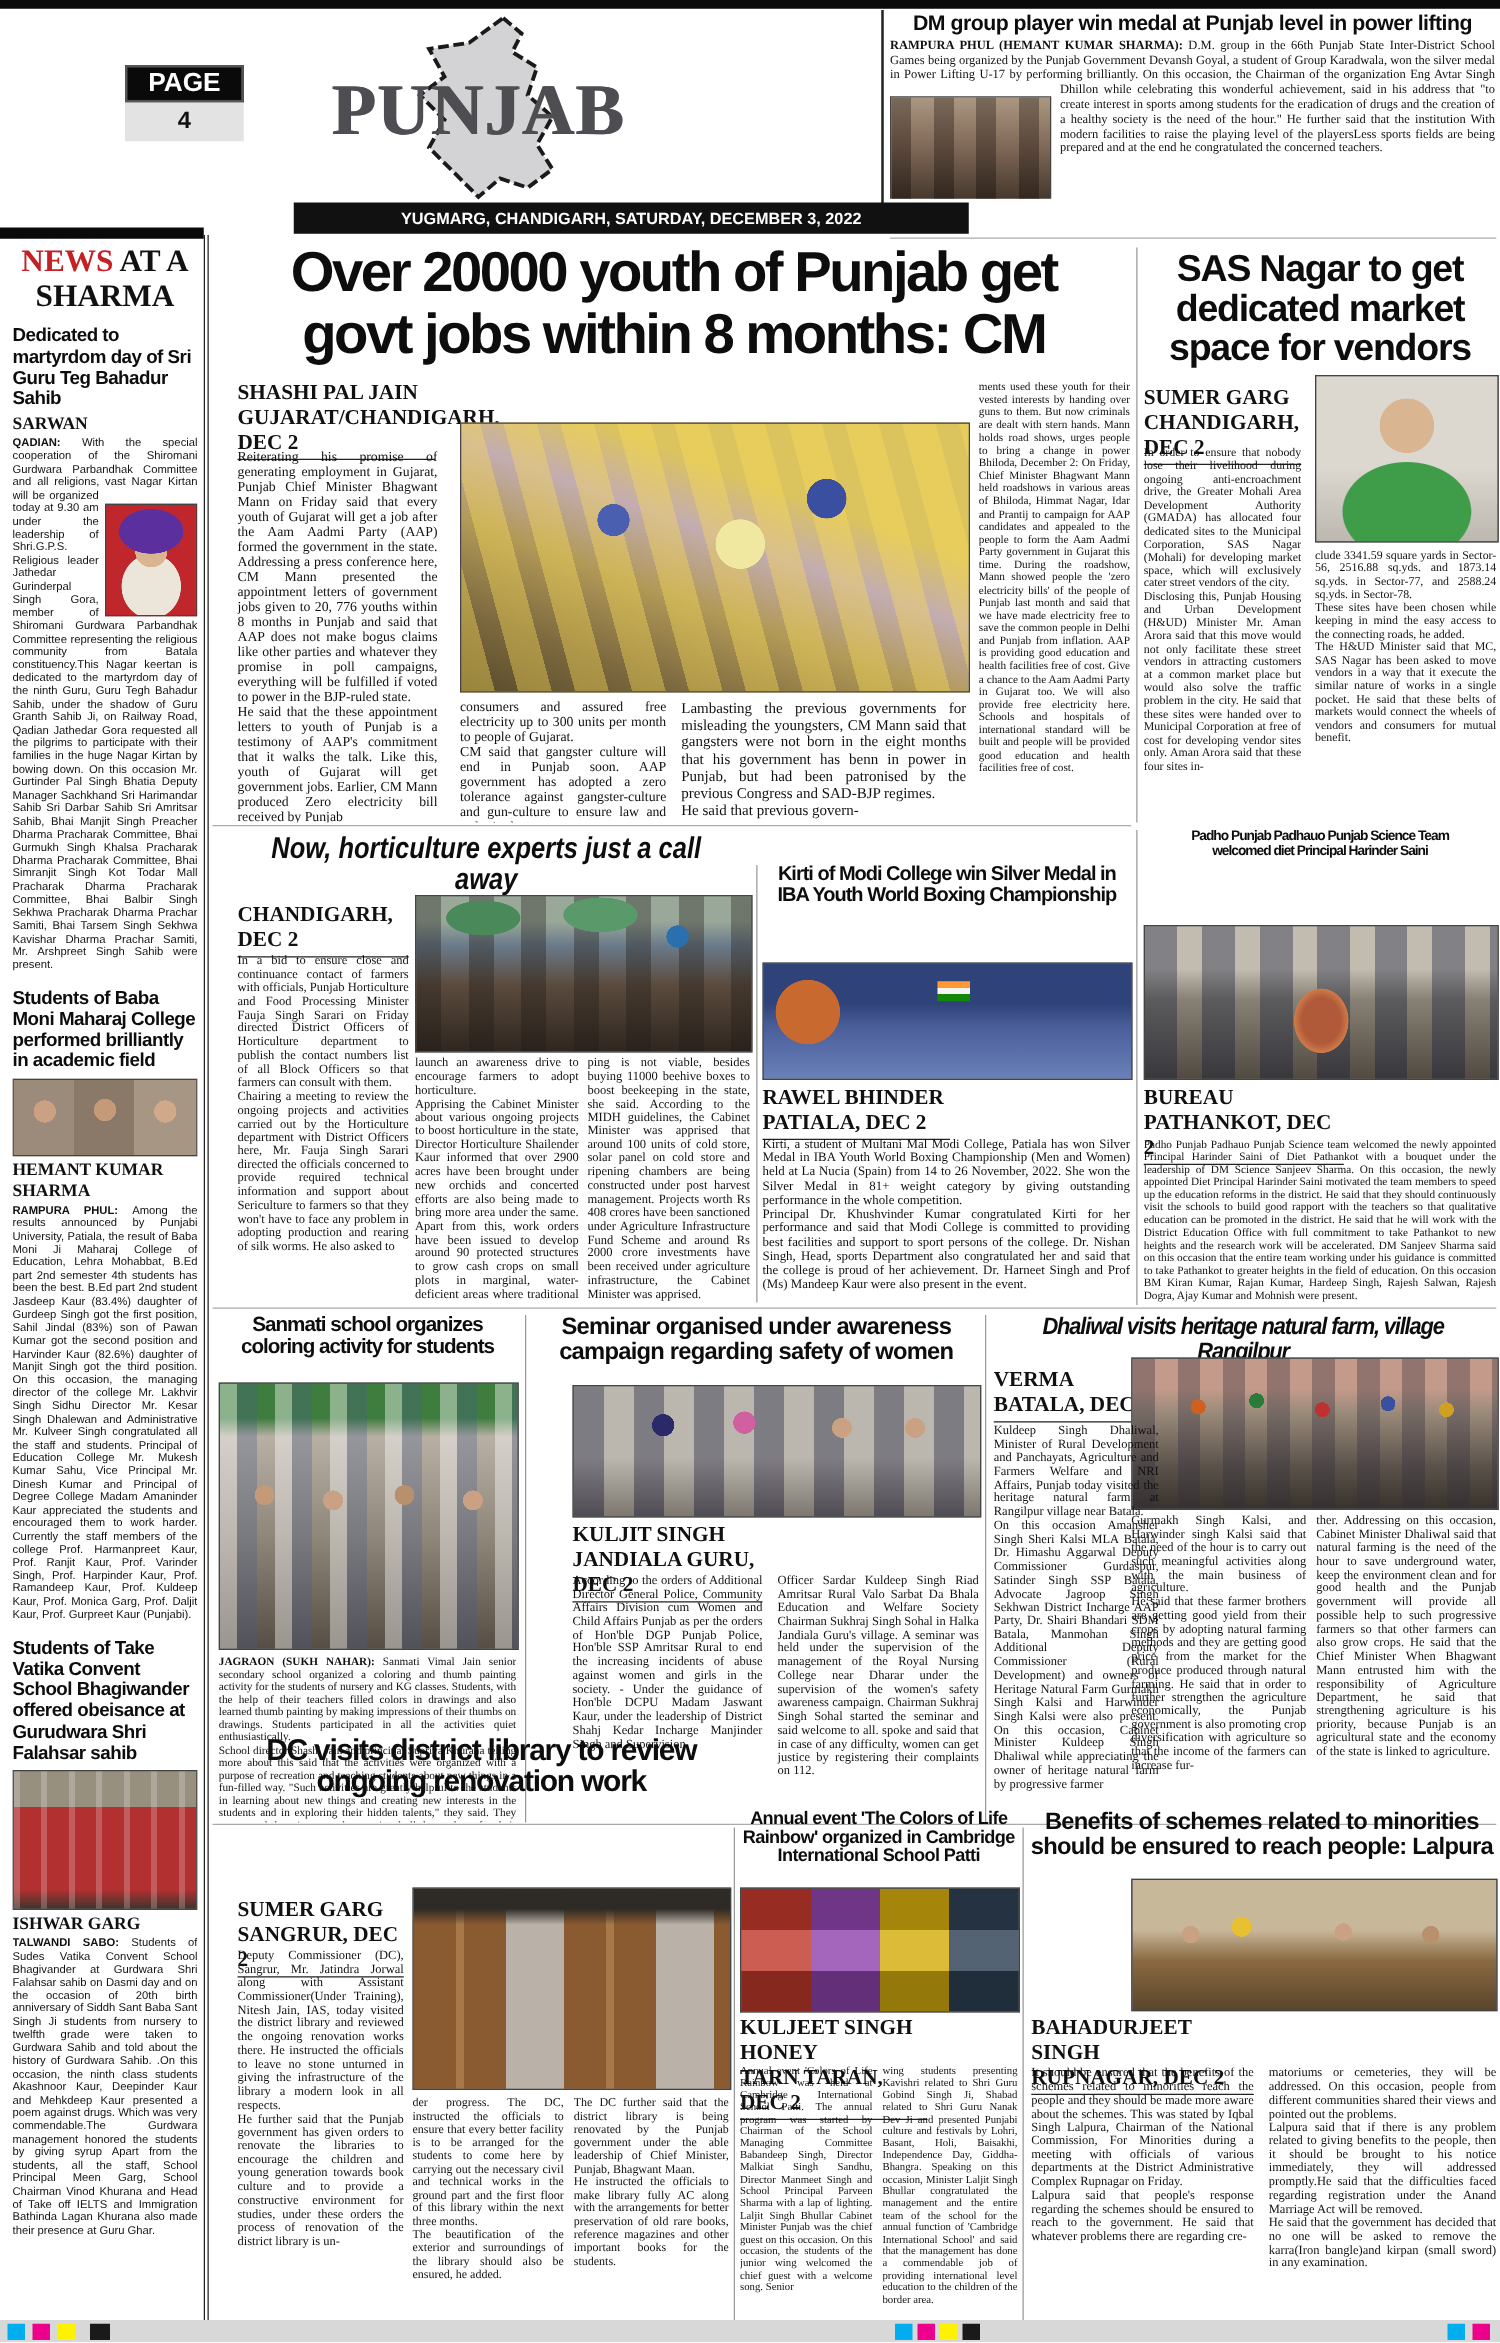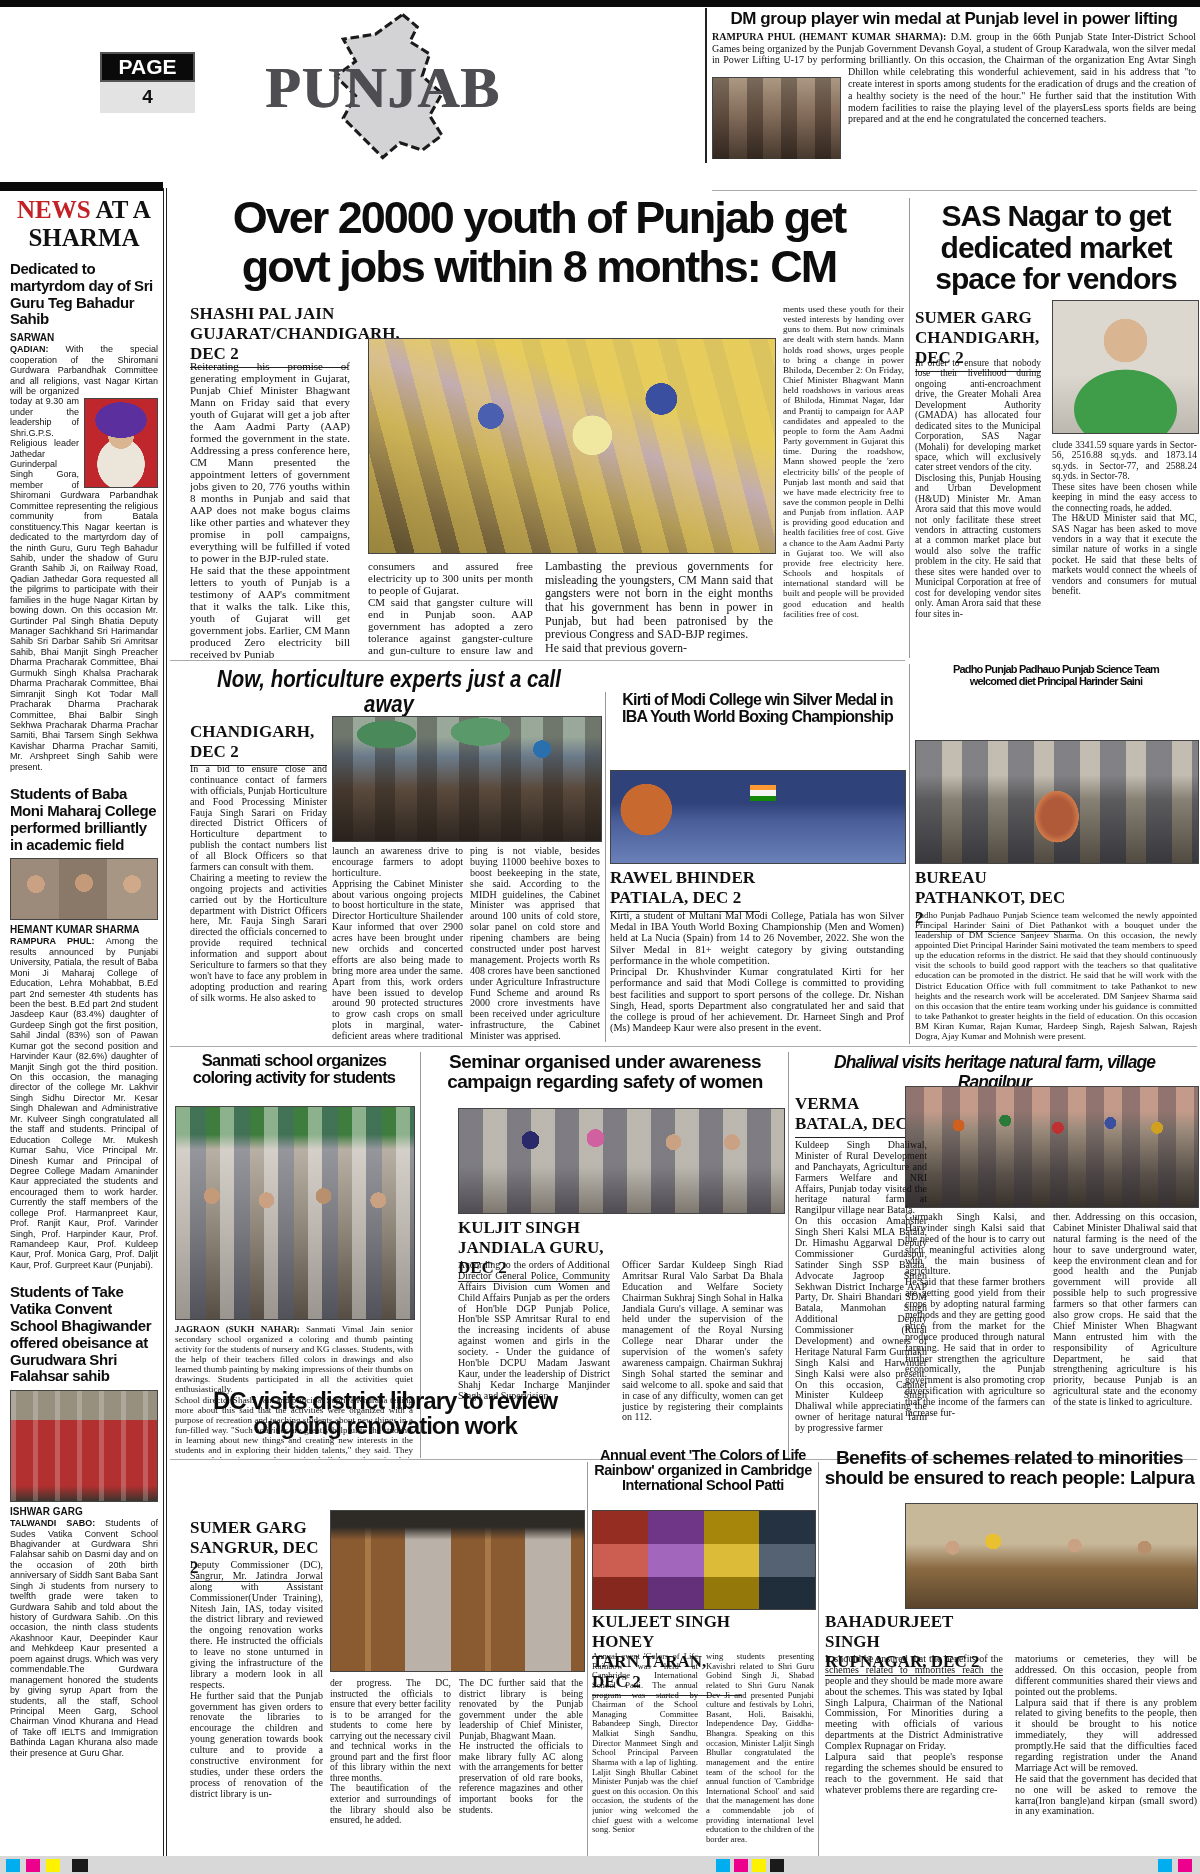--- a/index.html
+++ b/index.html
@@ -14,21 +14,21 @@
       text-align:justify;white-space:pre-line;overflow:hidden}
   .sb{font-family:"Liberation Sans",sans-serif;font-size:9px;line-height:1.16;
       text-align:justify;overflow:hidden}
   .ph{border:1px solid #444;background-color:#888}
   .vr{background:#999;width:1px}
   .hr2{background:#aaa;height:1px}
   .red{color:#c42127}
   b.lead{font-weight:bold}
   .ghl{font-family:"Liberation Sans",sans-serif;font-weight:800;font-size:15px;
        letter-spacing:-0.4px;line-height:1.12;color:#0d0d0d}
-  .grep{font-family:Liberation Sans, sans-serif;font-weight:bold;font-size:10px;line-height:1.2}
+  .grep{font-family:Liberation Serif, serif;font-weight:bold;font-size:14px;line-height:1.2}
 </style>
 </head>
 <body>
 
 <div id="page">
 
   <div class="abs" style="left:0;top:0;width:1200px;height:7px;background:#0a0a0a"></div>
   <div class="abs" style="left:705px;top:8px;width:2px;height:155px;background:#222"></div>
 
   <div class="abs" style="left:100px;top:52px;width:95px;">
@@ -36,20 +36,21 @@
     <div style="background:#e3e3e3;color:#111;font-family:'Liberation Sans',sans-serif;font-weight:700;font-size:19px;text-align:center;line-height:1.6">4</div>
   </div>
 
   <div class="abs" style="left:265px;top:12px;width:270px;height:148px;text-align:left">
     <svg width="200" height="148" viewBox="0 0 120 120" style="position:absolute;left:35px;top:0">
       <path d="M62 2 L74 12 68 24 84 34 78 52 94 66 84 84 94 100 78 112 60 106 46 118 30 102 14 86 24 68 8 52 24 40 14 22 40 18 Z" fill="#d3d3d6" stroke="#1a1a1a" stroke-width="2.5" stroke-dasharray="7 3"></path>
     </svg>
     <div style="position:absolute;left:0;top:42px;width:270px;font-family:'Liberation Serif',serif;font-weight:900;font-size:58px;letter-spacing:1px;color:#4e4e52;text-shadow:1px 0 #4e4e52">PUNJAB</div>
   </div>
 
+  <div class="abs" style="left:235px;top:162px;width:540px;height:25px;background:#111;color:#fff;font-family:'Liberation Sans',sans-serif;font-weight:700;font-size:13px;text-align:center;line-height:25px">YUGMARG, CHANDIGARH, SATURDAY, DECEMBER 3, 2022</div>
 
   <div class="abs" style="left:712px;top:10px;width:484px;height:153px;overflow:hidden">
     <div class="hl" style="font-size:17px;letter-spacing:-0.4px">DM group player win medal at Punjab level in power lifting</div>
     <div style="margin-top:3px;font-size:10px;line-height:1.18;text-align:justify;height:128px;overflow:hidden">
       <span style="float:left;width:0;height:44px"></span>
       <span class="ph" style="float:left;clear:left;width:127px;height:82px;margin:2px 7px 2px 0;background:linear-gradient(180deg,#b9a68f 0%,#8a7260 45%,#41352b 100%);background-image:repeating-linear-gradient(90deg,rgba(25,15,10,.4) 0 16px,rgba(90,70,55,.15) 16px 34px),linear-gradient(180deg,#b9a68f 0%,#8a7260 45%,#41352b 100%)"></span>
       <b class="lead">RAMPURA PHUL (HEMANT KUMAR SHARMA): </b><span>D.M. group in the 66th Punjab State Inter-District School Games being organized by the Punjab Government Devansh Goyal, a student of Group Karadwala, won the silver medal in Power Lifting U-17 by performing brilliantly. On this occasion, the Chairman of the organization Eng Avtar Singh Dhillon while celebrating this wonderful achievement, said in his address that "to create interest in sports among students for the eradication of drugs and the creation of a healthy society is the need of the hour." He further said that the institution With modern facilities to raise the playing level of the playersLess sports fields are being prepared and at the end he congratulated the concerned teachers.</span>
     </div>
   </div>
   <div class="abs hr2" style="left:712px;top:190px;width:485px"></div>

